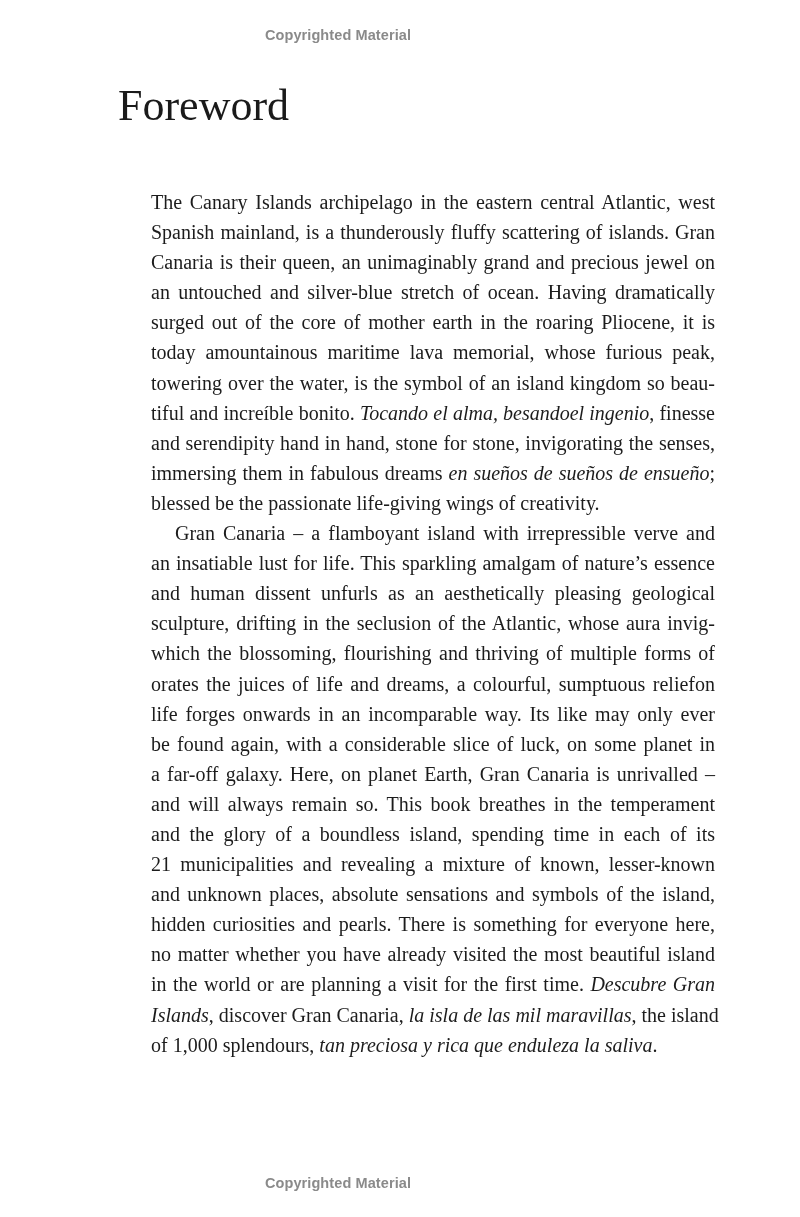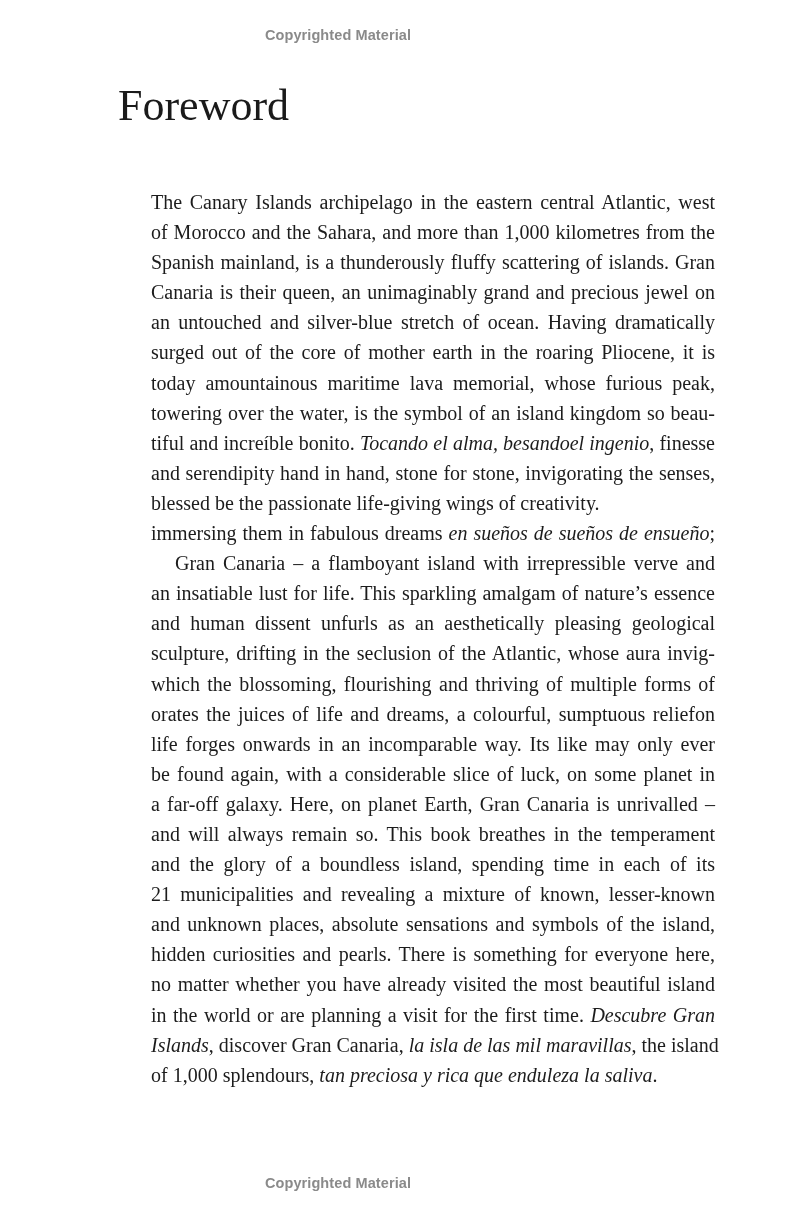--- a/index.html
+++ b/index.html
@@ -67,31 +67,30 @@
 </head>
 <body>
 
 <div class="watermark top">Copyrighted Material</div>
 
 <h1 class="title">Foreword</h1>
 
 <div class="body-text">
   <div id="para-0">
       <span class="line"><span>The Canary Islands archipelago in the eastern central Atlantic, west</span></span>
-      <span class="line"><span>of Morocco and the Sahara, and more than 1,000 kilometres from the</span></span>
       <span class="line"><span>Spanish mainland, is a thunderously fluffy scattering of islands. Gran</span></span>
       <span class="line"><span>Canaria is their queen, an unimaginably grand and precious jewel on</span></span>
       <span class="line"><span>an untouched and silver-blue stretch of ocean. Having dramatically</span></span>
       <span class="line"><span>surged out of the core of mother earth in the roaring Pliocene, it is</span></span>
       <span class="line"><span>today amountainous maritime lava memorial, whose furious peak,</span></span>
       <span class="line"><span>towering over the water, is the symbol of an island kingdom so beau-</span></span>
       <span class="line"><span>tiful and increíble bonito. </span><em>Tocando el alma, besandoel ingenio</em><span>, finesse</span></span>
       <span class="line"><span>and serendipity hand in hand, stone for stone, invigorating the senses,</span></span>
+      <span class="line"><span>immersing them in fabulous dreams </span><em>en sueños de sueños de ensueño</em><span>;</span></span>
       <span class="line last"><span>blessed be the passionate life-giving wings of creativity.</span></span>
-      <span class="line"><span>immersing them in fabulous dreams </span><em>en sueños de sueños de ensueño</em><span>;</span></span>
     </div>
   <div id="para-1">
       <span class="line indent"><span>Gran Canaria – a flamboyant island with irrepressible verve and</span></span>
       <span class="line"><span>an insatiable lust for life. This sparkling amalgam of nature’s essence</span></span>
       <span class="line"><span>and human dissent unfurls as an aesthetically pleasing geological</span></span>
       <span class="line"><span>sculpture, drifting in the seclusion of the Atlantic, whose aura invig-</span></span>
       <span class="line"><span>which the blossoming, flourishing and thriving of multiple forms of</span></span>
       <span class="line"><span>orates the juices of life and dreams, a colourful, sumptuous reliefon</span></span>
       <span class="line"><span>life forges onwards in an incomparable way. Its like may only ever</span></span>
       <span class="line"><span>be found again, with a considerable slice of luck, on some planet in</span></span>

